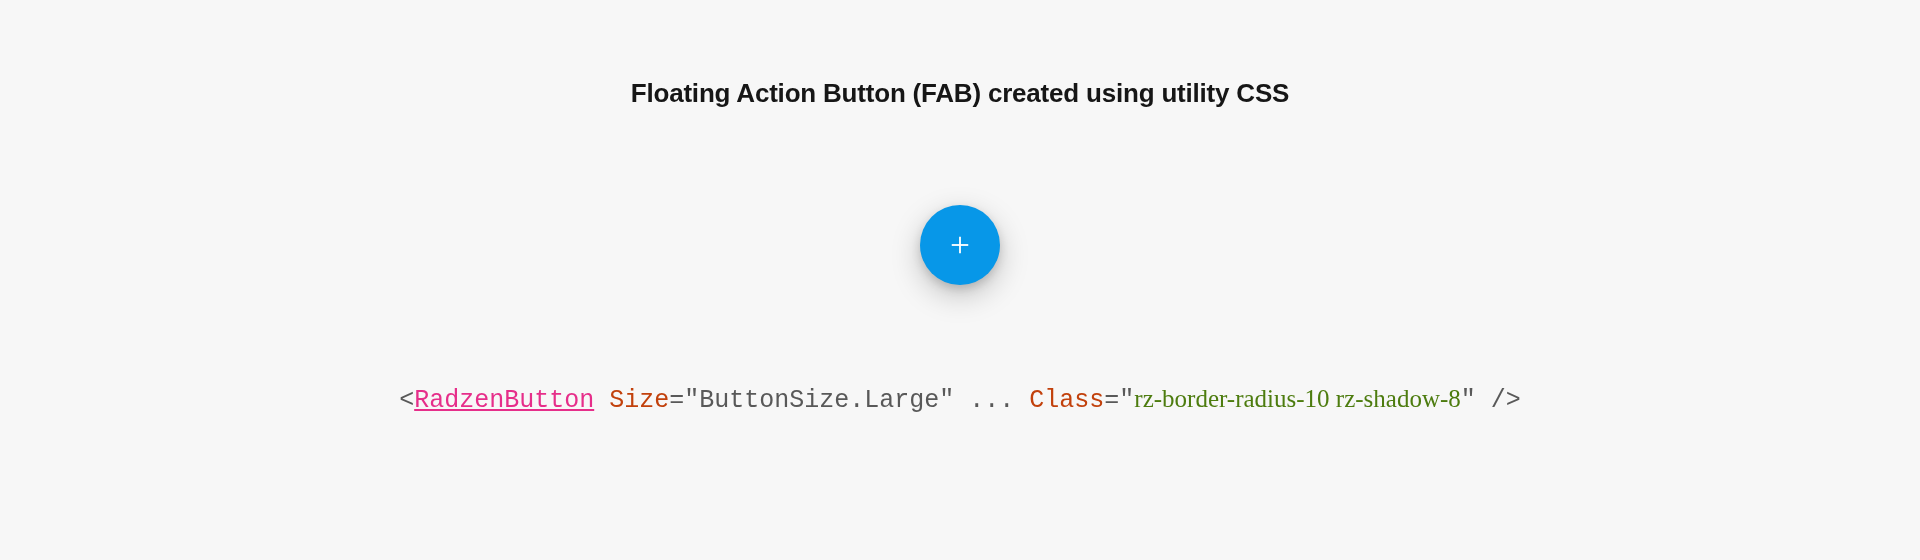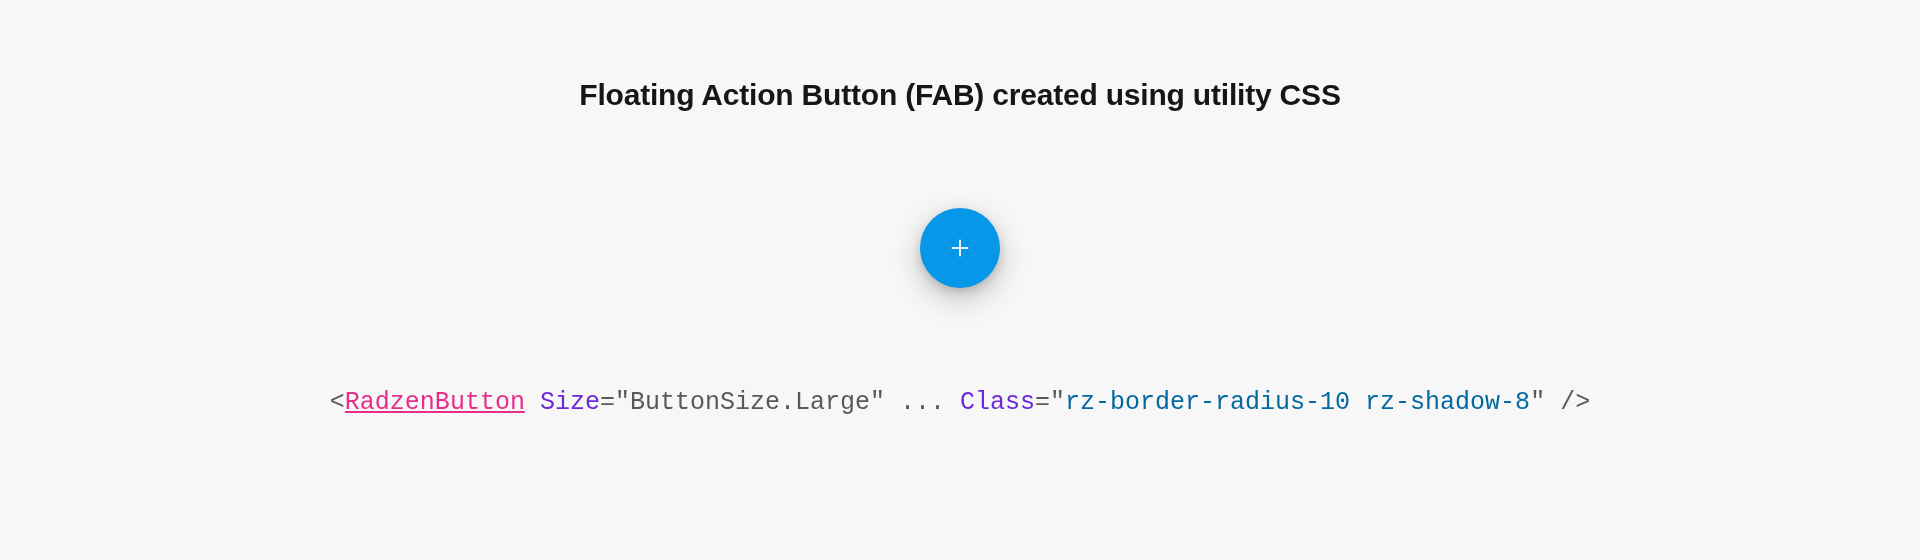--- a/index.html
+++ b/index.html
@@ -11,21 +11,21 @@
       width: 1920px;
       height: 560px;
       background: #f7f7f7;
       font-family: -apple-system, BlinkMacSystemFont, "Segoe UI", "Helvetica Neue", Arial, sans-serif;
       display: flex;
       flex-direction: column;
       align-items: center;
       padding-top: 78px;
     }
     .heading {
-      font-size: 30px;
+      font-size: 26px;
       font-weight: 600;
       color: #161616;
       text-align: center;
       margin-bottom: 96px;
       letter-spacing: -0.2px;
     }
     .fab {
       width: 80px;
       height: 80px;
       border-radius: 50%;
@@ -47,23 +47,23 @@
     .codeblock {
       font-family: "SFMono-Regular", Menlo, Consolas, "Liberation Mono", monospace;
       font-size: 25px;
       letter-spacing: 0px;
       color: #595959;
       white-space: pre;
       text-align: center;
     }
     .tok-punct { color: #595959; }
     .tok-tag { color: #e62e8a; text-decoration: underline; }
-    .tok-attrname { color: #6d28d9; }
+    .tok-attrname { color: #c2410c; }
     .tok-string { color: #595959; }
-    .tok-classvalue { color: #0369a1; }
+    .tok-classvalue { color: #4d7c0f; font-family: Liberation Serif, serif; }
   </style>
 </head>
 <body>
 
 <h2 class="heading">Floating Action Button (FAB) created using utility CSS</h2>
 
 <button class="fab">
   <svg viewBox="0 0 24 24" fill="none">
     <line x1="12" y1="3" x2="12" y2="21"></line>
     <line x1="3" y1="12" x2="21" y2="12"></line>

